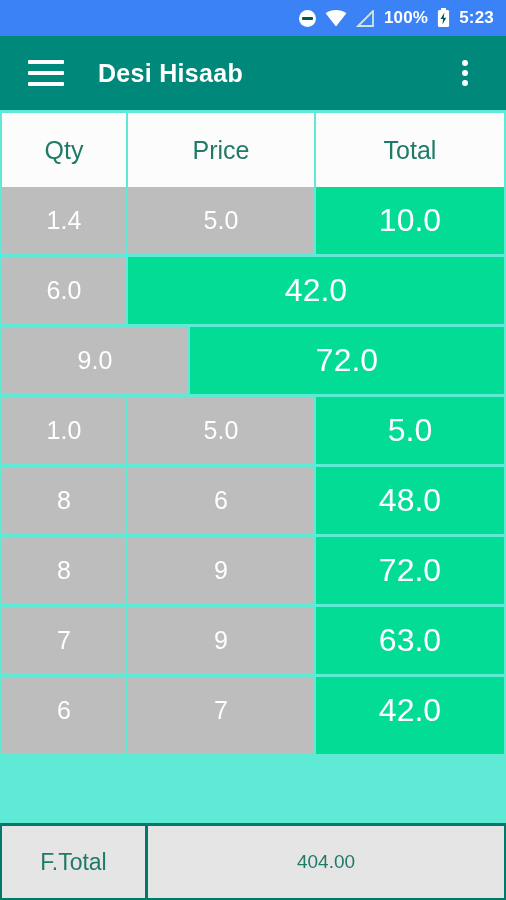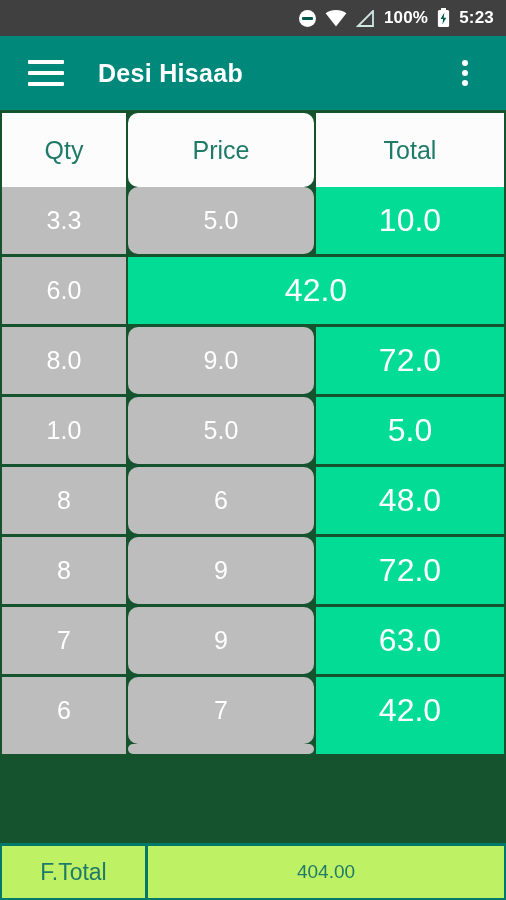--- a/index.html
+++ b/index.html
@@ -7,21 +7,21 @@
     width:506px; height:900px;
     background:#00796B;
     font-family:"Liberation Sans", sans-serif;
     overflow:hidden;
   }
   #app { width:506px; height:900px; position:relative; display:flex; flex-direction:column; background:#00796B; }
 
   
   .statusbar {
     height:36px; flex:0 0 36px;
-    background:#404040;
+    background:#3b82f6;
     display:flex; align-items:center; justify-content:flex-end;
     padding:0 12px 0 0; gap:9px;
   }
   .sb-icon { display:flex; align-items:center; justify-content:center; }
   .sb-text { color:#ffffff; font-size:17px; font-weight:bold; letter-spacing:0.2px; }
   .dnd { width:17px; height:17px; border-radius:50%; background:#ffffff; position:relative; }
   .dnd::after { content:""; position:absolute; left:3px; top:7px; width:11px; height:3px; background:#00594C; border-radius:1px; }
 
   
   .appbar {
@@ -33,28 +33,28 @@
   .hamburger { width:36px; height:26px; display:flex; flex-direction:column; justify-content:space-between; cursor:pointer; }
   .hamburger span { display:block; height:4px; background:#ffffff; border-radius:1px; }
   .appbar-title {
     color:#ffffff; font-size:25px; font-weight:bold;
     margin-left:34px; letter-spacing:0.3px; flex:1;
   }
   .overflow { width:26px; height:30px; display:flex; flex-direction:column; align-items:center; justify-content:center; gap:4px; cursor:pointer; }
   .overflow i { display:block; width:6px; height:6px; border-radius:50%; background:#ffffff; }
 
   
-  .table-area { flex:1 1 auto; display:flex; flex-direction:column; background:#14532d; overflow:hidden; min-height:0; }
+  .table-area { flex:1 1 auto; display:flex; flex-direction:column; background:#5eead4; overflow:hidden; min-height:0; }
 
   .row { display:flex; width:100%; gap:2px; padding:0 2px; flex:0 0 auto; }
   .row + .row { margin-top:3px; }
 
   .cell { display:flex; align-items:center; justify-content:center; overflow:hidden; }
   .c-qty   { flex:0 0 124px; }
-  .c-price { flex:0 0 186px;border-radius:10px; }
+  .c-price { flex:0 0 186px; }
   .c-total { flex:1 1 auto; }
 
   
   .header-row { margin-top:3px; }
   .header-row .cell {
     height:74px; background:#FCFCFC;
     color:#1F7A68; font-size:25px; font-weight:normal;
   }
 
   
@@ -64,21 +64,21 @@
 
   
   .clipped-row .cell { height:10px; }
   .clipped-row .c-qty, .clipped-row .c-price { background:#BDBDBD; }
   .clipped-row .c-total { background:#03DC95; }
 
   
   .footer-row {
     flex:0 0 auto; display:flex; gap:3px; padding:0 2px 2px 2px; margin-top:3px;
   }
-  .footer-cell { background:#bef264; color:#1F7A68; display:flex; align-items:center; justify-content:center; height:52px; }
+  .footer-cell { background:#e5e5e5; color:#1F7A68; display:flex; align-items:center; justify-content:center; height:72px; }
   .f-label { flex:0 0 143px; font-size:23px; }
   .f-value { flex:1 1 auto; font-size:19px; }
 </style>
 </head>
 <body>
 
 <div id="app">
 
   <div class="statusbar">
     <span class="sb-icon">
@@ -122,30 +122,29 @@
   <div class="table-area">
 
     <div class="row header-row">
       <div class="cell c-qty">Qty</div>
       <div class="cell c-price">Price</div>
       <div class="cell c-total">Total</div>
     </div>
 
     <div id="rows-container">
         <div class="row data-row">
-          <div class="cell c-qty">3.3</div>
+          <div class="cell c-qty">1.4</div>
           <div class="cell c-price">5.0</div>
           <div class="cell c-total">10.0</div>
         </div>
         <div class="row data-row">
           <div class="cell c-qty">6.0</div>
           <div class="cell c-total">42.0</div>
         </div>
         <div class="row data-row">
-          <div class="cell c-qty">8.0</div>
           <div class="cell c-price">9.0</div>
           <div class="cell c-total">72.0</div>
         </div>
         <div class="row data-row">
           <div class="cell c-qty">1.0</div>
           <div class="cell c-price">5.0</div>
           <div class="cell c-total">5.0</div>
         </div>
         <div class="row data-row">
           <div class="cell c-qty">8</div>

